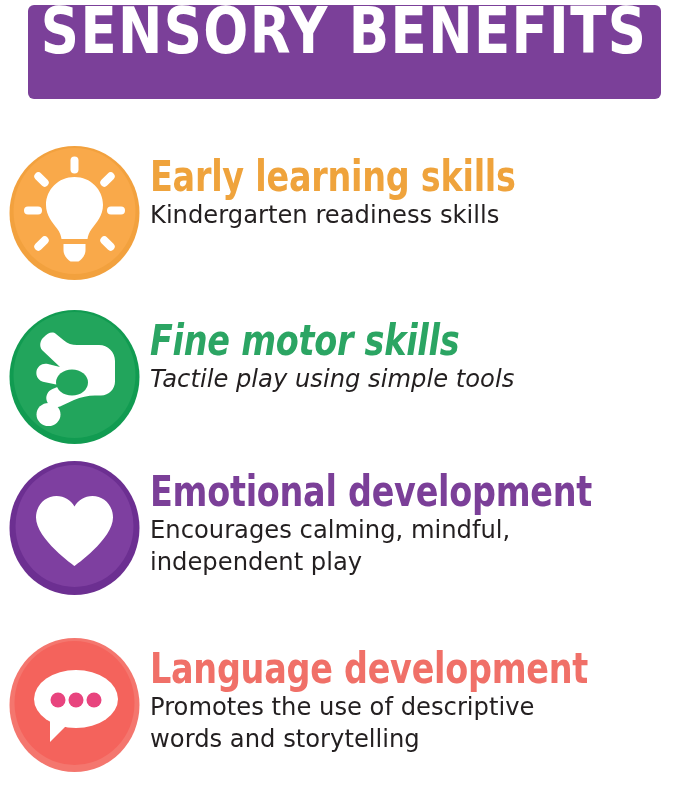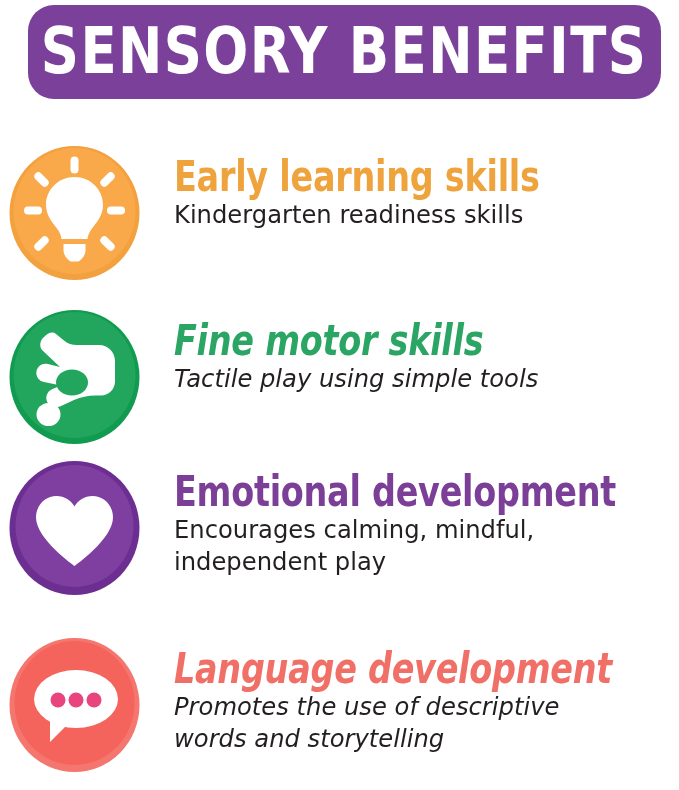--- a/index.html
+++ b/index.html
@@ -16,24 +16,23 @@
     -webkit-font-smoothing: antialiased;
   }
 
   
   #header-banner {
     position: absolute;
     left: 28px;
     top: 5px;
     width: 633px;
     height: 94px;
-    border-radius: 26px;
+    border-radius: 6px;
     background: #7B4099;
     display: flex;
-    align-items: center;
     justify-content: center;
     box-sizing: border-box;
   }
   #header-title {
     color: #ffffff;
     font-family: "DejaVu Sans", sans-serif;
     font-size: 57px;
     font-weight: bold;
     letter-spacing: 1.5px;
     line-height: 1;
@@ -47,21 +46,21 @@
   .benefit-row {
     position: absolute;
     left: 0;
     width: 679px;
     display: flex;
     align-items: flex-start;
   }
   #row-0 { top: 145px; }
   #row-1 { top: 309px; font-style: italic; }
   #row-2 { top: 460px; }
-  #row-3 { top: 637px; font-style: italic; }
+  #row-3 { top: 637px; }
 
   .icon-wrap {
     position: relative;
     width: 150px;
     min-width: 150px;
     height: 140px;
     display: flex;
     align-items: flex-start;
     justify-content: flex-start;
     padding-left: 8px;
@@ -72,21 +71,20 @@
     height: 136px;
     border-radius: 50%;
     position: relative;
     display: block;
   }
   .icon-circle svg { display: block; }
 
   .text-wrap {
     padding-top: 14px;
     padding-right: 8px;
-    margin-left: 24px;
   }
   .benefit-heading {
     font-family: "DejaVu Sans", sans-serif;
     font-weight: bold;
     font-size: 36px;
     line-height: 1.0;
     letter-spacing: -0.3px;
     margin: 0 0 4px 0;
     transform: scaleX(0.93) scaleY(1.18);
     transform-origin: left center;

